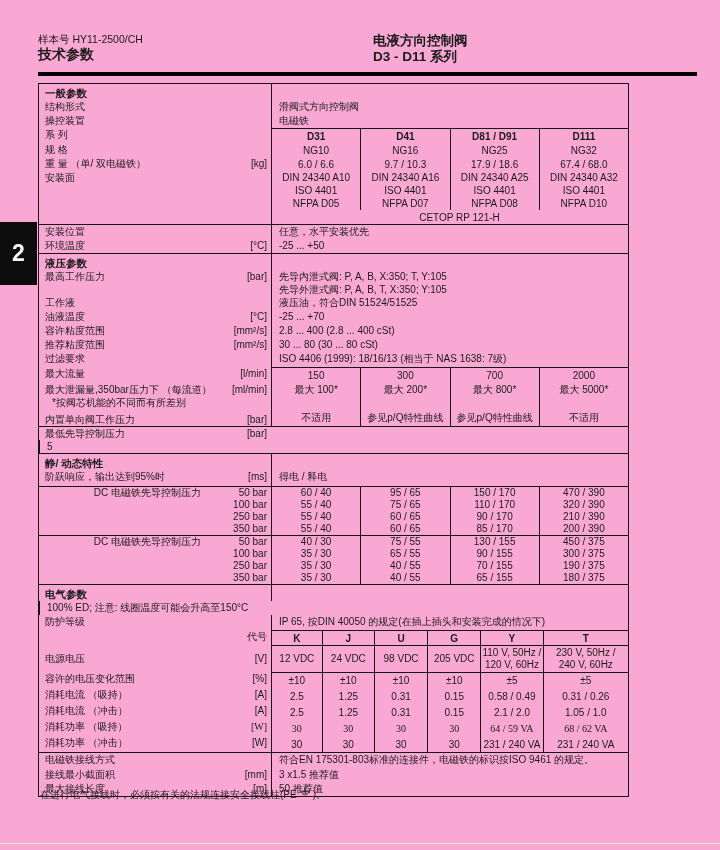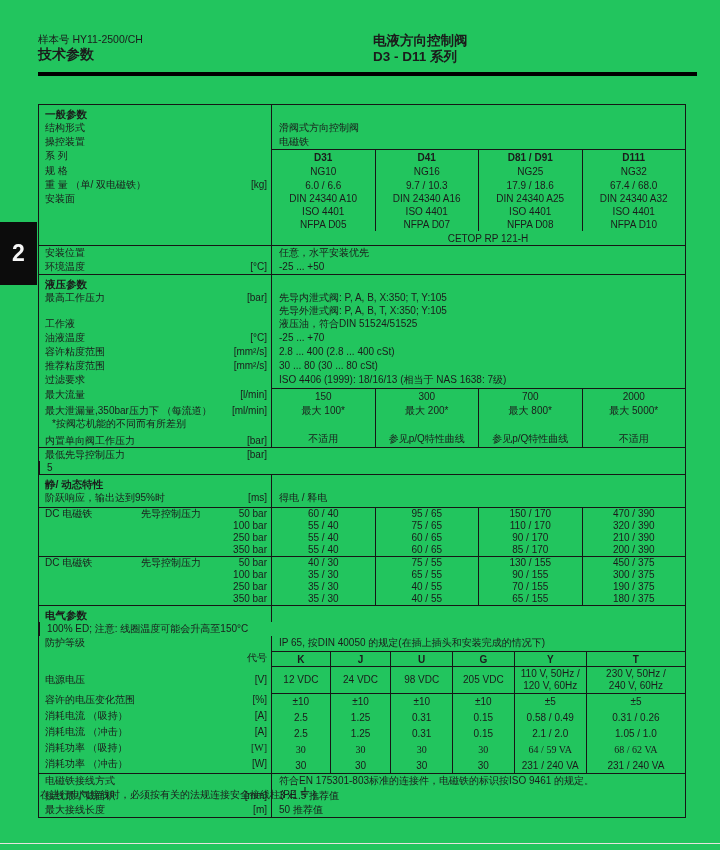--- a/index.html
+++ b/index.html
@@ -1,29 +1,29 @@
 <!DOCTYPE html>
 <html><head>
 <meta charset="utf-8">
 <style>
   html,body{margin:0;padding:0;background:#ffffff;}
-  .sheet{position:relative;width:720px;height:850px;background:#22c55e;overflow:hidden;
+  .sheet{position:relative;width:720px;height:850px;background:#f9a8d4;overflow:hidden;
          font-family:"Liberation Sans","DejaVu Sans",sans-serif;color:#1b1b1b;
          font-size:10px;line-height:13px;}
   
   .hdr-left{position:absolute;left:38px;top:33px;}
   .sample-no{font-size:10.5px;}
   .doc-title{font-size:14px;font-weight:bold;margin-top:0px;line-height:16px;}
   .hdr-right{position:absolute;left:373px;top:33px;font-weight:bold;font-size:13.5px;line-height:16px;}
   .rule{position:absolute;left:38px;top:72px;width:659px;height:4px;background:#000;}
   
   .tab{position:absolute;left:0;top:222px;width:37px;height:63px;background:#0c0c0c;color:#f7f7f7;
        display:flex;align-items:center;justify-content:center;font-size:23px;font-weight:bold;}
   
-  .dtable{position:absolute;left:38px;top:104px;width:648px;border:1.8px solid #161616;box-sizing:border-box;}
+  .dtable{position:absolute;left:38px;top:83px;width:591px;border:1.8px solid #161616;box-sizing:border-box;}
   .r{display:flex;align-items:stretch;min-height:14px;}
   .lab{width:232px;min-width:232px;box-sizing:border-box;display:flex;justify-content:space-between;
        align-items:flex-start;padding:0 4px 0 6px;}
   .lab.stack{flex-direction:column;justify-content:flex-start;align-items:stretch;}
   .lr{display:flex;justify-content:space-between;}
   .note{padding-left:7px;}
   .un{text-align:right;white-space:nowrap;}
   .vals{flex:1;border-left:1.6px solid #161616;box-sizing:border-box;padding-left:19px;}
   .vals.txt{padding:0 7px;}
   .vals.center{display:flex;align-items:center;justify-content:center;}
@@ -35,21 +35,21 @@
   .pre{white-space:pre-line;}
   .sec{font-weight:bold;font-size:10.5px;min-height:16px;}
   .sec .lab{align-items:flex-end;padding-top:3px;}
   .bt{border-top:1.6px solid #161616;}     
   .t1{border-top:1.2px solid #161616;}     
   .vals.vt{border-top:1.2px solid #161616;}
   .bold{font-weight:bold;}
   
   .srow{min-height:12px;line-height:12px;}
   .lab3{width:232px;min-width:232px;box-sizing:border-box;display:flex;padding:0 4px 0 6px;}
-  .g-name{width:96px;}
+  .g-name{width:96px;text-align:right;}
   .g-sub{flex:1;text-align:left;}
   .g-p{width:48px;text-align:right;white-space:nowrap;}
   
   .w0{flex:60 0 0;} .w1{flex:62 0 0;} .w2{flex:63 0 0;} .w3{flex:63 0 0;} .w4{flex:74 0 0;} .w5{flex:102 0 0;}
   .vcell{line-height:12px;padding:1px 0;}
   .pady{min-height:17px;}
   
   .foot{position:absolute;left:40px;top:787px;font-size:10px;display:flex;align-items:center;gap:2px;}
   .gnd{display:inline-block;margin:0 1px;}
   .pageline{position:absolute;left:0;top:843px;width:720px;height:1px;background:#e6e3dd;}

